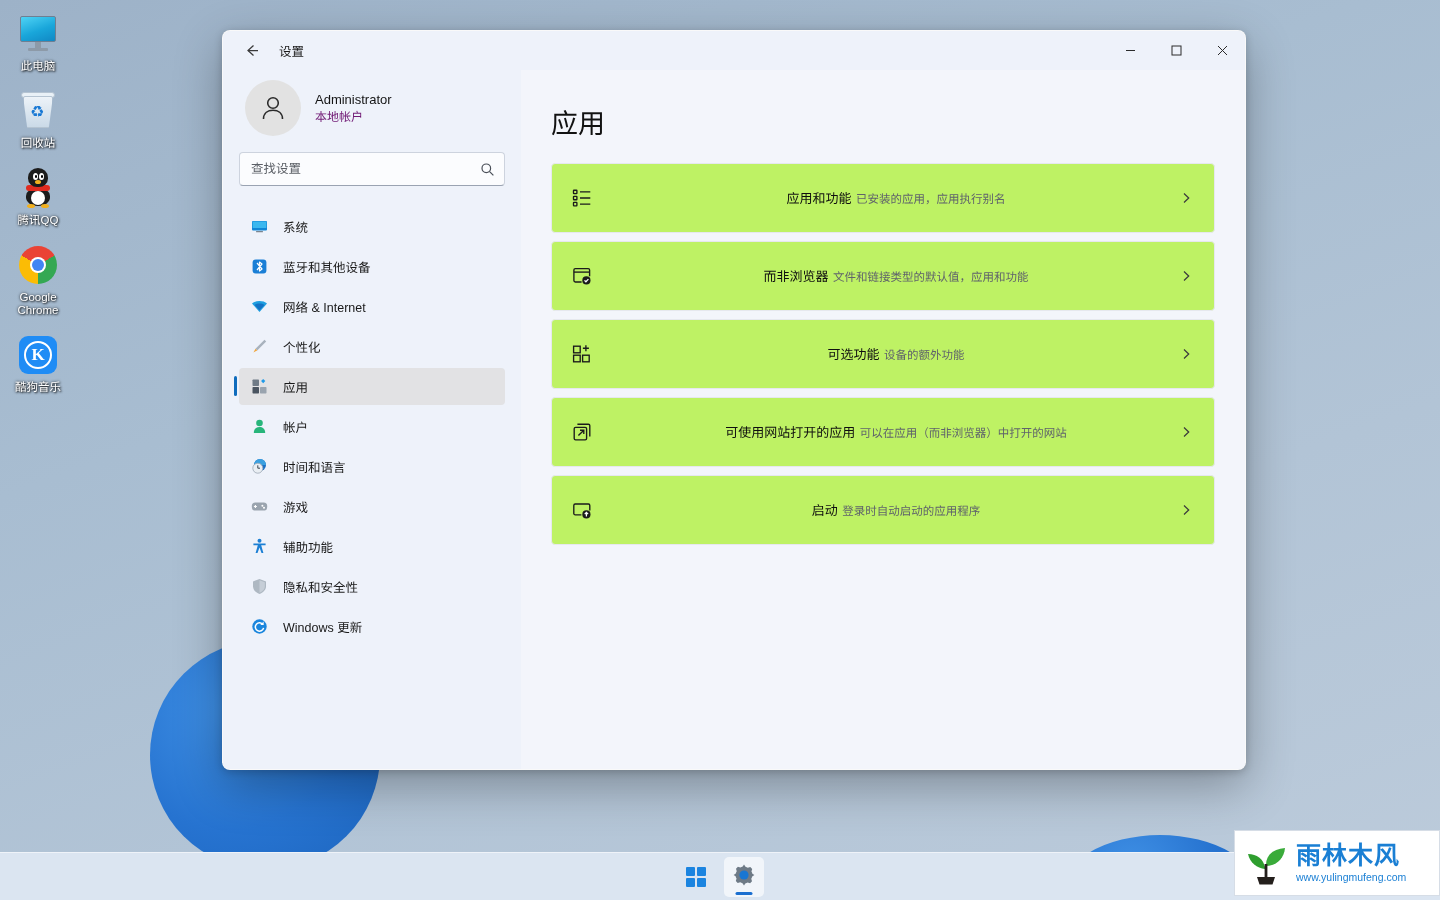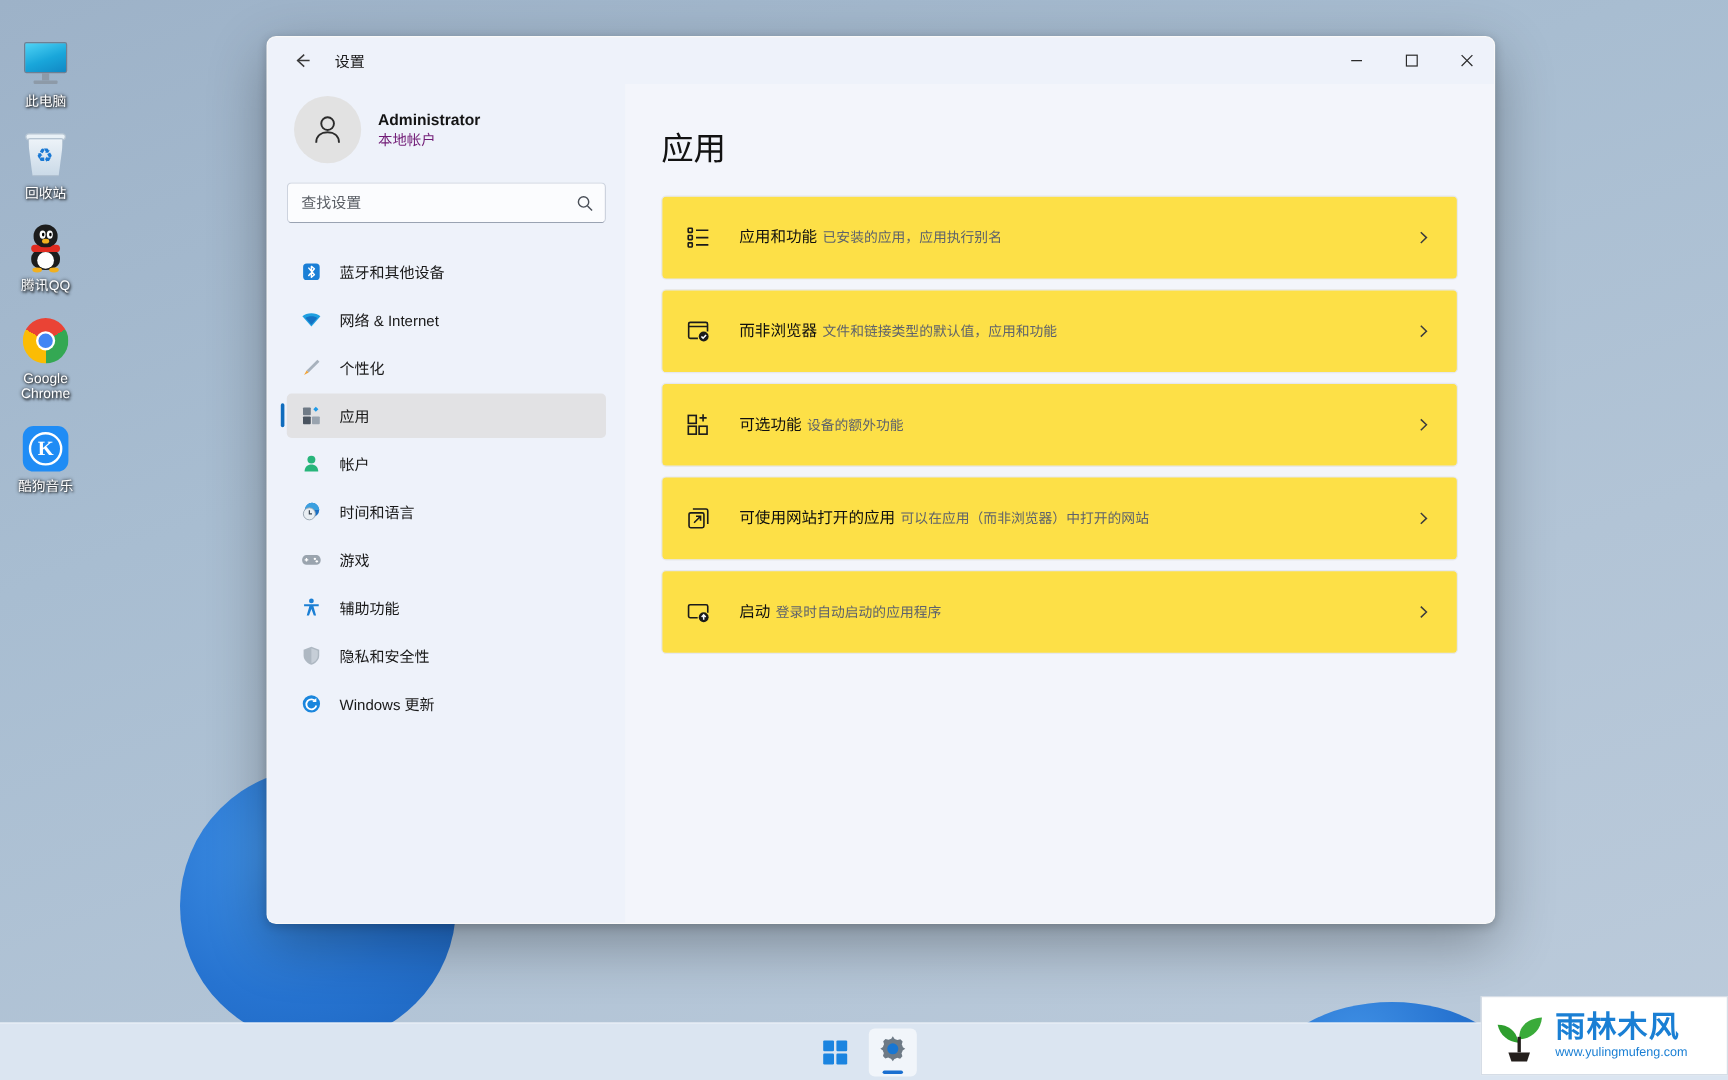--- a/index.html
+++ b/index.html
@@ -25,21 +25,21 @@
     border-radius: 50%;
     background: radial-gradient(circle at 35% 30%, #3a8ee6 0%, #1f6fd0 55%, #1560bd 100%);
     opacity: 0.95;
   }
   #blob-main  { left: 150px;  top: 640px;  width: 230px; height: 230px; }
   #blob-lower { left: 1060px; top: 835px;  width: 200px; height: 120px; }
 
   
   #desktop-icons {
     position: absolute;
-    left: 0; top: 23px;
+    left: 0; top: 4px;
     width: 76px;
   }
   .desk-icon {
     width: 76px;
     margin-bottom: 8px;
     padding-top: 8px;
     display: flex;
     flex-direction: column;
     align-items: center;
     cursor: pointer;
@@ -209,21 +209,21 @@
     padding: 10px 0 16px 6px;
     cursor: pointer;
   }
   #avatar {
     width: 56px; height: 56px; border-radius: 50%;
     background: #e2e2e2;
     display: flex; align-items: center; justify-content: center;
     flex: 0 0 56px;
   }
   #account-text { margin-left: 14px; }
-  #account-name { font-size: 13px; font-weight: bold; color: #141414; line-height: 17px; }
+  #account-name { font-size: 13px; font-weight: normal; color: #141414; line-height: 17px; }
   #account-sub  { font-size: 12px; color: #701a75; line-height: 17px; margin-top: 1px; }
 
   #search-wrap {
     position: relative;
     height: 34px;
     margin: 0 0 22px 0;
   }
   #search-input {
     width: 100%; height: 34px;
     border: 1px solid #cdd3de;
@@ -277,27 +277,28 @@
   }
   #page-title {
     font-size: 27px;
     color: #121212;
     margin-bottom: 23px;
     line-height: 32px;
   }
   #cards { display: flex; flex-direction: column; gap: 8px; max-width: 673px; }
   .card {
     height: 70px;
-    background: #fde047;
+    background: #bef264;
     border: 1px solid #e6e8ee;
     border-radius: 4px;
     display: flex;
     align-items: center;
     padding: 0 18px 0 17px;
     cursor: pointer;
+    text-align: center;
   }
   .card-icon {
     width: 26px; height: 26px;
     flex: 0 0 26px;
     display: flex; align-items: center; justify-content: center;
     color: #1b1b1b;
     margin-right: 21px;
   }
   .card-text { flex: 1; min-width: 0; }
   .card-title { font-size: 13px; color: #0f0f0f; line-height: 17px; }
@@ -479,20 +480,30 @@
           <span id="search-icon-btn">
             <svg width="15" height="15" viewBox="0 0 15 15" fill="none" stroke="currentColor" stroke-width="1.2">
               <circle cx="6.3" cy="6.3" r="4.3"></circle>
                 <path d="M9.6 9.6 L13.4 13.4"></path>
             </svg>
           </span>
         </div>
 
         <div id="nav-list">
 
+          <div class="nav-item">
+            <span class="nav-icon">
+              <svg width="17" height="17" viewBox="0 0 17 17">
+                <rect x="1" y="3" width="15" height="9.5" rx="1" fill="#1186d6"></rect>
+                <rect x="1.6" y="3.6" width="13.8" height="6.5" rx=".6" fill="#3bb8ef"></rect>
+                <rect x="5" y="13" width="7" height="1.3" rx=".5" fill="#7a8590"></rect>
+              </svg>
+            </span>
+            <span class="nav-label">系统</span>
+          </div>
 
           <div class="nav-item">
             <span class="nav-icon">
               <svg width="17" height="17" viewBox="0 0 17 17">
                 <rect x="1.6" y="1.6" width="13.8" height="13.8" rx="3" fill="#1a7fd6"></rect>
                 <path d="M6 5 L11 11 L8.5 13 L8.5 4 L11 6 L6 12" fill="none" stroke="#fff" stroke-width="1.2" stroke-linejoin="round"></path>
               </svg>
             </span>
             <span class="nav-label">蓝牙和其他设备</span>
           </div>

